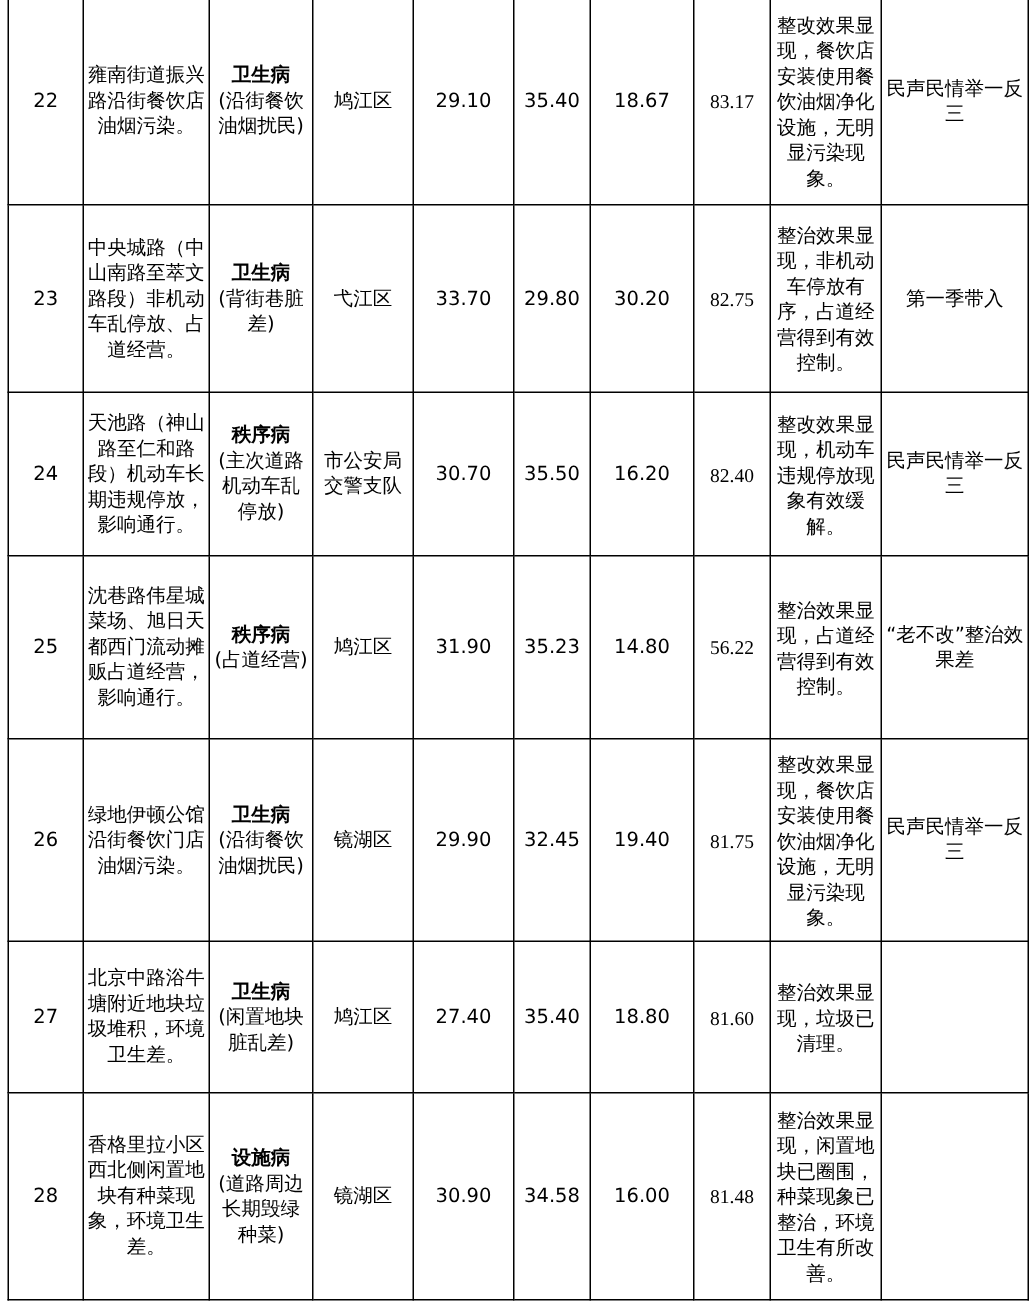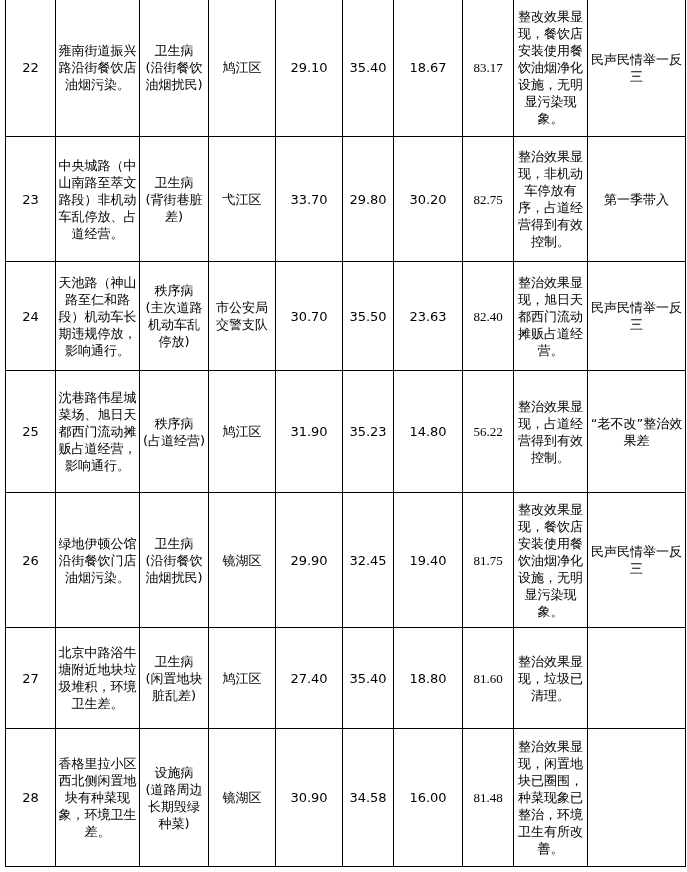--- a/index.html
+++ b/index.html
@@ -4,21 +4,21 @@
   <style>
     html, body { margin: 0; padding: 0; background: #ffffff; }
     body { width: 687px; height: 872px; overflow: hidden; position: relative;
            font-family: "DejaVu Sans", "Liberation Sans", sans-serif; color: #000; }
     table.grid { position: absolute; left: 5px; top: -2px; border-collapse: collapse;
                  table-layout: fixed; width: 680px; }
     table.grid td { border: 1.5px solid #000; text-align: center; vertical-align: middle;
                     font-size: 13px; line-height: 17px; padding: 0 2px; word-break: break-all; }
     td.c-no { font-size: 14px; }
     td.c-desc { text-align: left; padding: 0 6px 0 8px; margin-left: 26px; }
-    td.c-type b { font-weight: normal; display: block; }
+    td.c-type b { font-weight: bold; display: block; }
     td.c-num { font-size: 14px; }
     td.c-total { font-size: 14px; padding: 0 8px; font-family: Liberation Serif, serif; }
     td.c-eff { text-align: left; padding: 0 4px 0 6px; font-family: Liberation Serif, serif; }
     td.c-note { font-size: 12.5px; }
   </style>
 </head>
 <body>
 
 <table class="grid">
   <colgroup>
@@ -58,23 +58,23 @@
       <td class="c-eff">整治效果显现，非机动车停放有序，占道经营得到有效控制。</td>
       <td class="c-note">第一季带入</td>
     </tr>
     <tr style="height:109px">
       <td class="c-no">24</td>
       <td class="c-desc">天池路（神山路至仁和路段）机动车长期违规停放，影响通行。</td>
       <td class="c-type"><b>秩序病</b><span>(主次道路机动车乱停放)</span></td>
       <td>市公安局交警支队</td>
       <td class="c-num">30.70</td>
       <td class="c-num">35.50</td>
-      <td class="c-num">23.63</td>
+      <td class="c-num">16.20</td>
       <td class="c-total">82.40</td>
-      <td class="c-eff">整治效果显现，旭日天都西门流动摊贩占道经营。</td>
+      <td class="c-eff">整改效果显现，机动车违规停放现象有效缓解。</td>
       <td class="c-note">民声民情举一反三</td>
     </tr>
     <tr style="height:122px">
       <td class="c-no">25</td>
       <td class="c-desc">沈巷路伟星城菜场、旭日天都西门流动摊贩占道经营，影响通行。</td>
       <td class="c-type"><b>秩序病</b><span>(占道经营)</span></td>
       <td>鸠江区</td>
       <td class="c-num">31.90</td>
       <td class="c-num">35.23</td>
       <td class="c-num">14.80</td>

